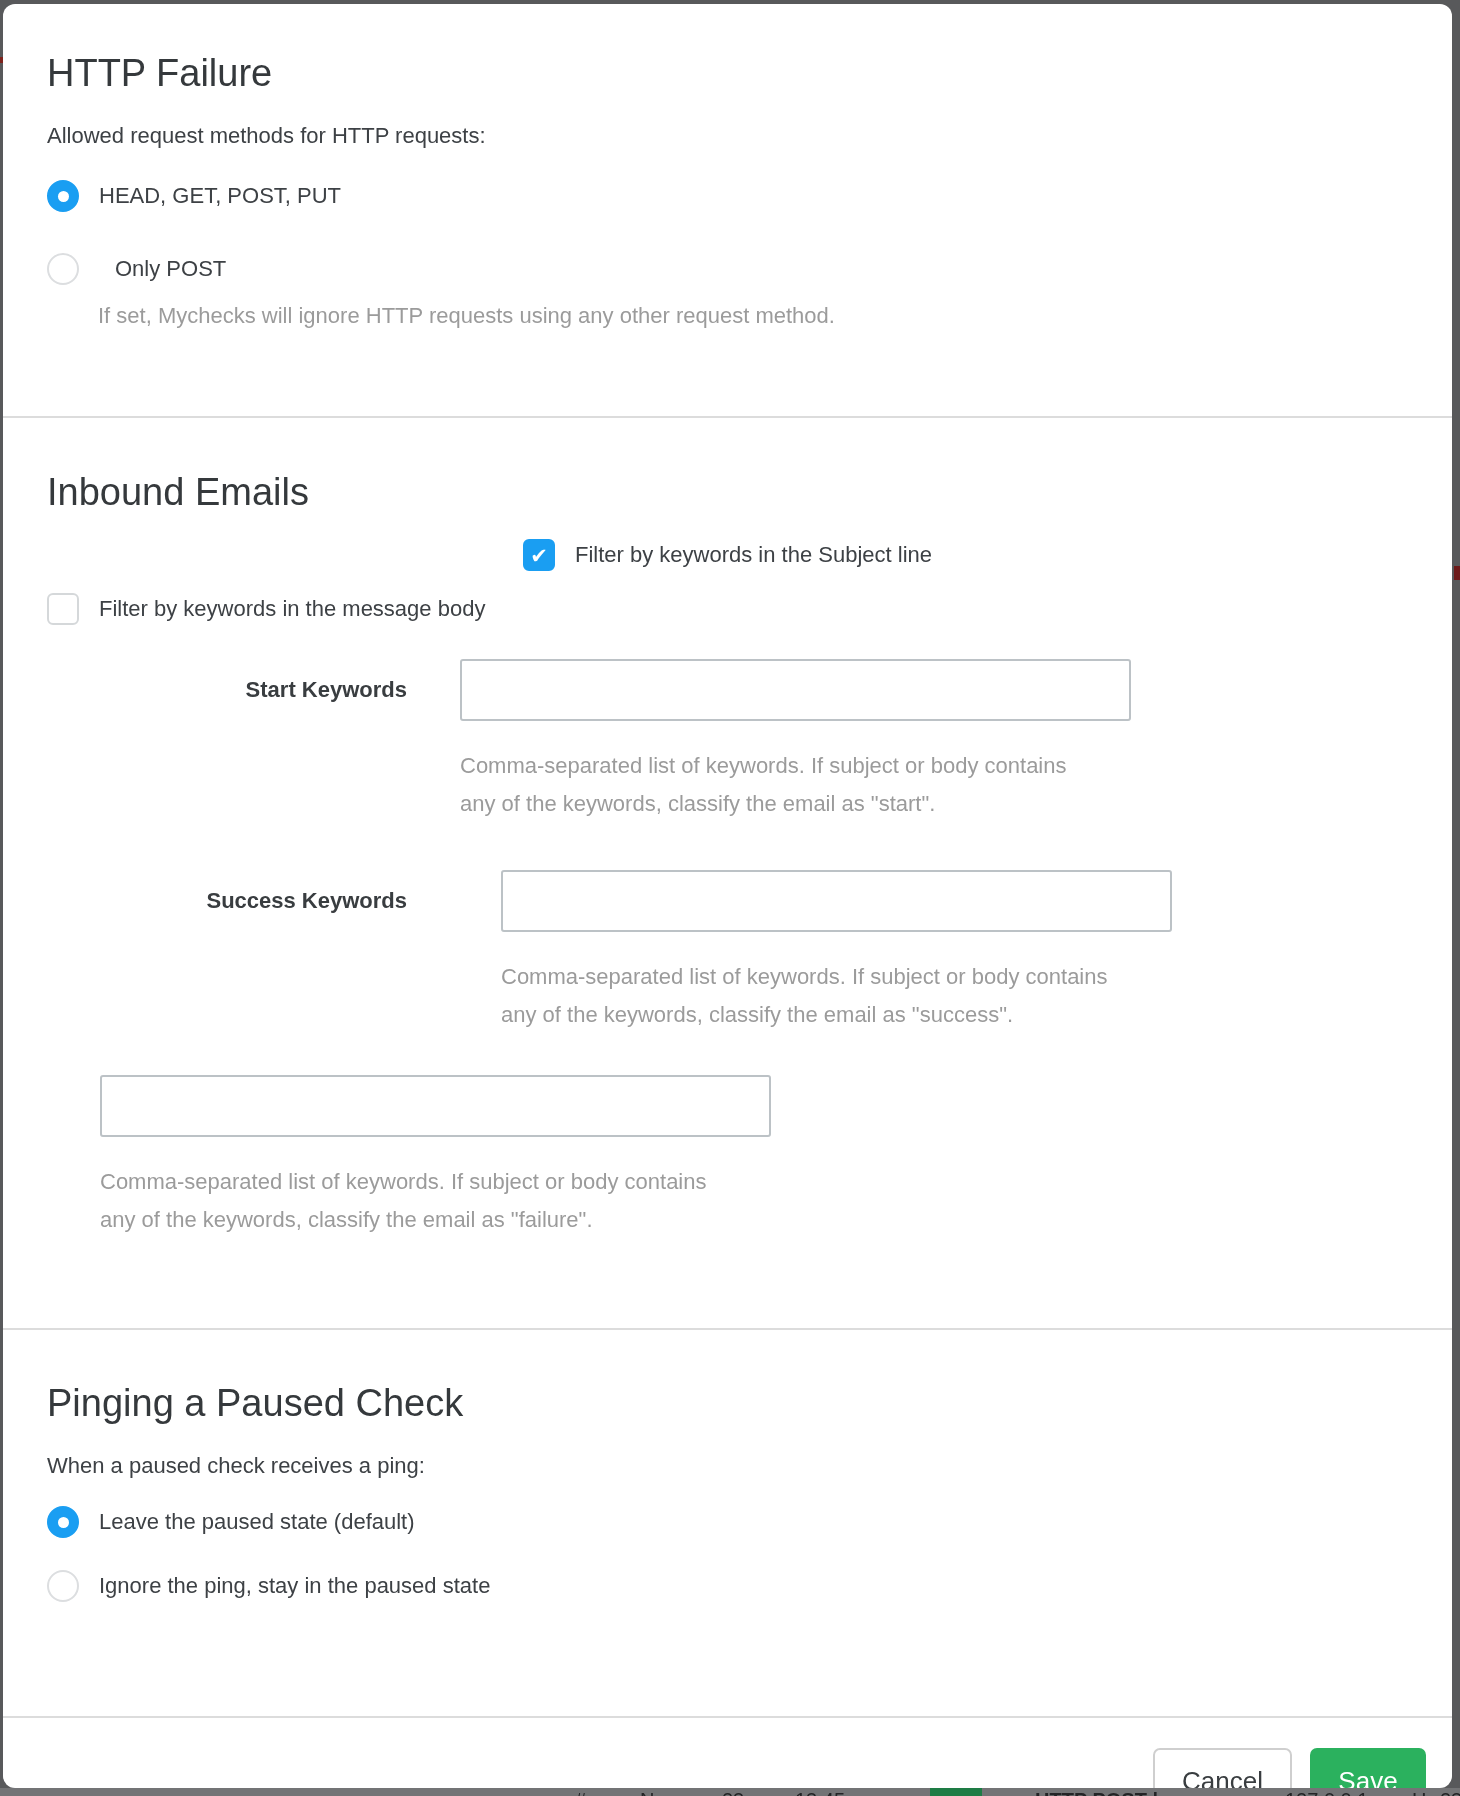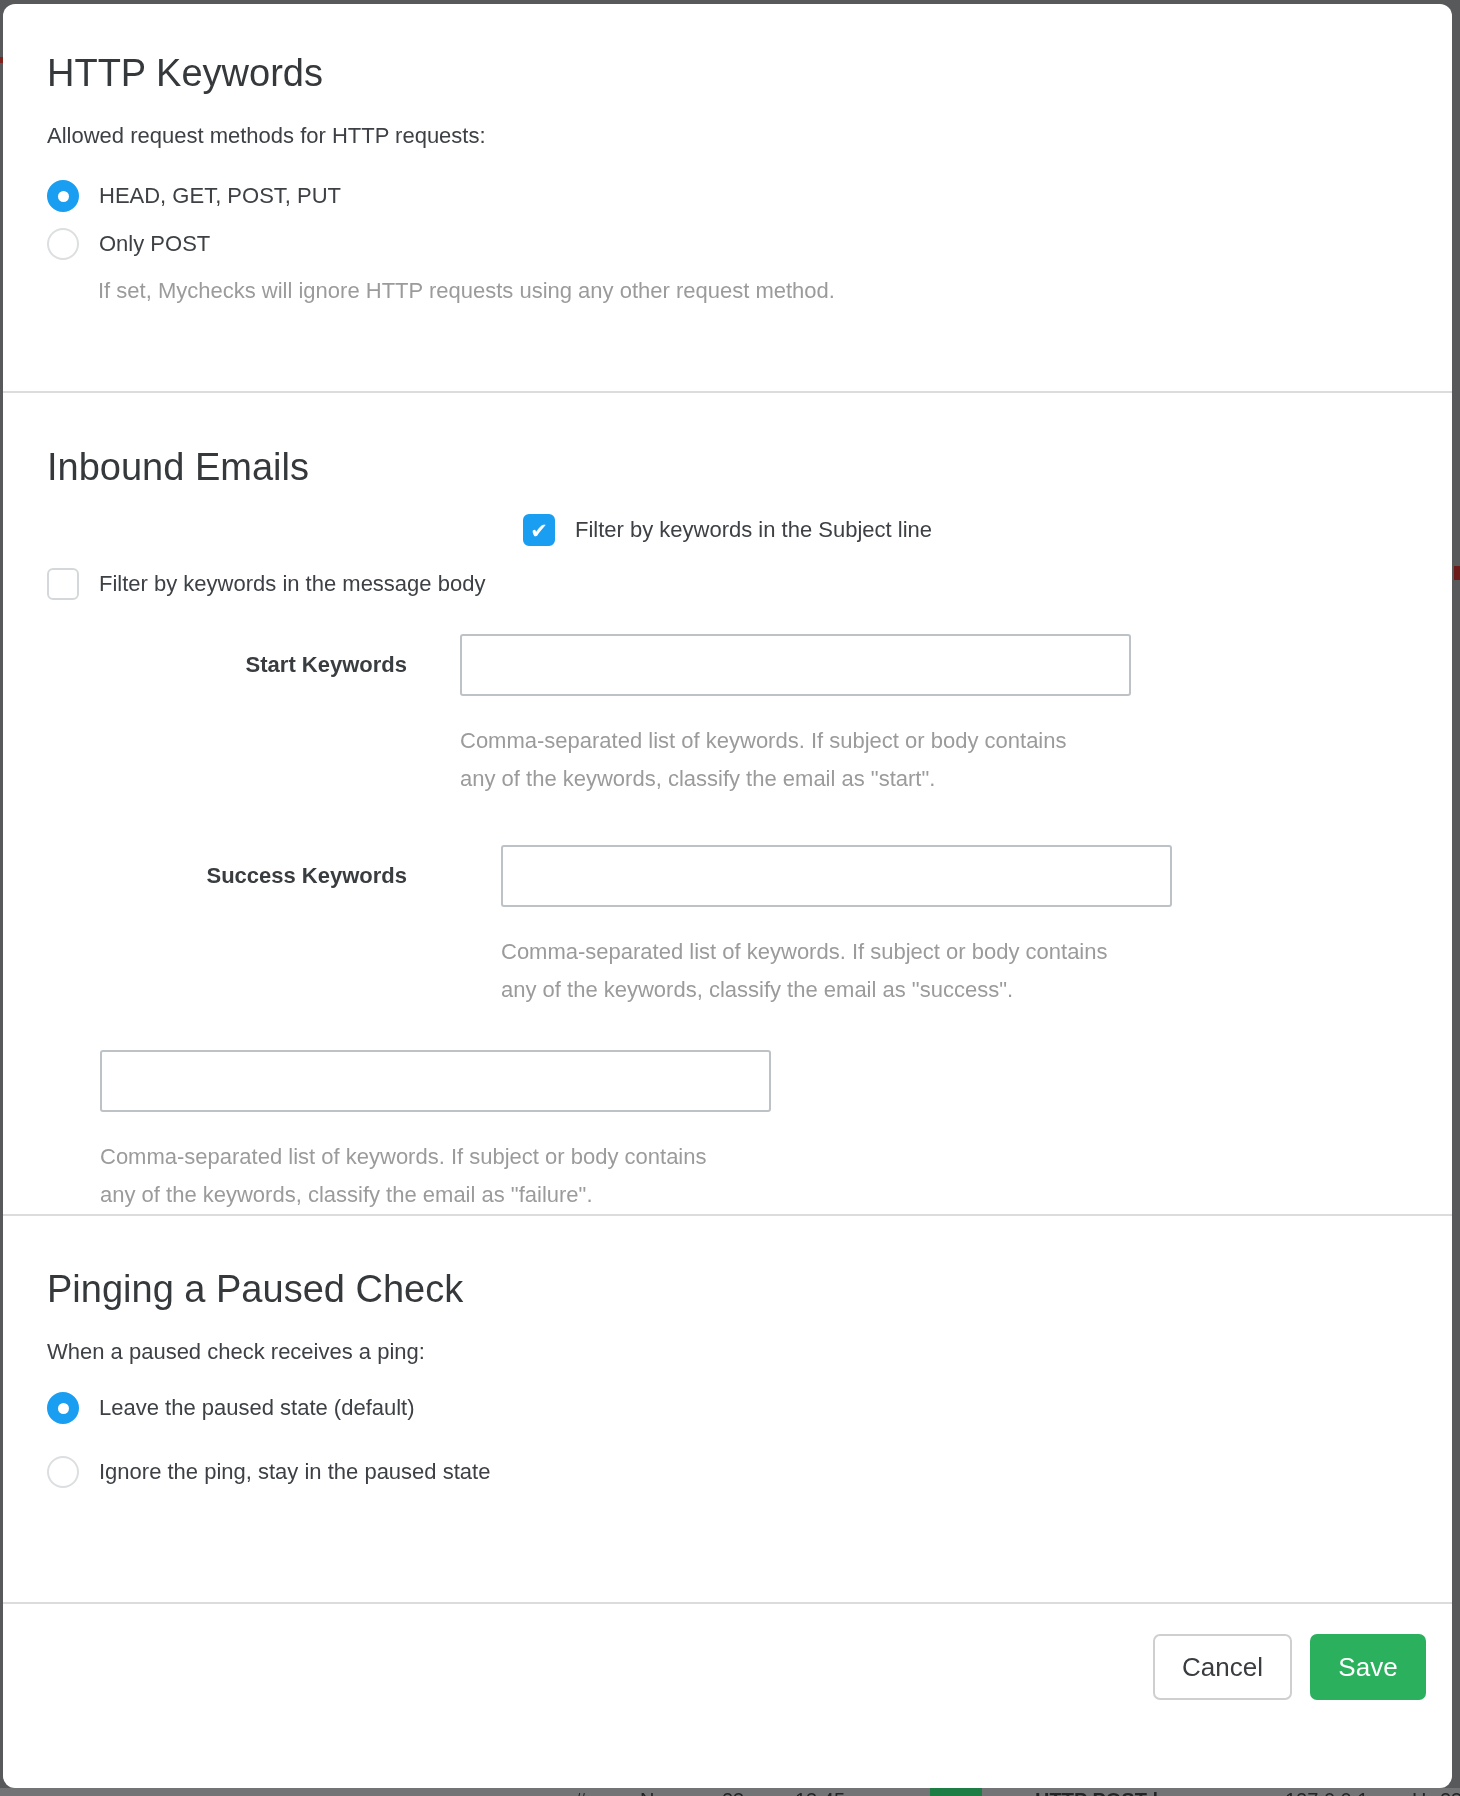--- a/index.html
+++ b/index.html
@@ -88,23 +88,23 @@
     border:2px solid #bcc2c6; border-radius:3px;
     font-size:22px; padding:0 14px; color:#3d4145;
     background:#fff; outline:none;
   }
   .fg-help { margin-top:26px; font-size:22px; line-height:38px; color:#9b9b9b; max-width:612px; }
 
   
   .sectionA { padding-top:46px; padding-bottom:85px; }
   .sectionA .intro { margin-top:26px; }
   .sectionA .opt-row.r1 { margin-top:30px; }
-  .sectionA .opt-row.r2 { margin-top:16px; }
-
-  .sectionB { padding-top:51px; }
+  .sectionA .opt-row.r2 { margin-top:41px;gap:16px; }
+
+  .sectionB { padding-top:51px; padding-bottom:89px; }
   .sectionB .opt-row.c1 { margin-top:24px;justify-content:center; }
   .sectionB .opt-row.c2 { margin-top:22px; }
   .sectionB .form-group.g1 { margin-top:34px; }
   .sectionB .form-group.g2 { margin-top:47px;gap:41px; }
   .sectionB .form-group.g3 { margin-top:41px; }
 
   .sectionC { padding-top:50px; padding-bottom:114px; }
   .sectionC .intro { margin-top:26px; }
   .sectionC .opt-row.r1 { margin-top:26px; }
   .sectionC .opt-row.r2 { margin-top:32px; }
@@ -139,21 +139,21 @@
   <span class="frag f6">127.0.0.1</span>
   <span class="frag f7">H</span>
   <span class="frag f8">23</span>
 </div>
 <div class="edge-mark-left"></div>
 <div class="edge-mark-right"></div>
 
 <div class="modal">
 
   <div class="section sectionA">
-    <h2 class="sec-title">HTTP Keywords</h2>
+    <h2 class="sec-title">HTTP Failure</h2>
     <p class="intro">Allowed request methods for HTTP requests:</p>
 
     <div class="opt-row r1">
       <span class="radio on"></span>
       <span class="opt-label">HEAD, GET, POST, PUT</span>
     </div>
 
     <div class="opt-row r2">
       <span class="radio"></span>
       <span class="opt-label">Only POST</span>

